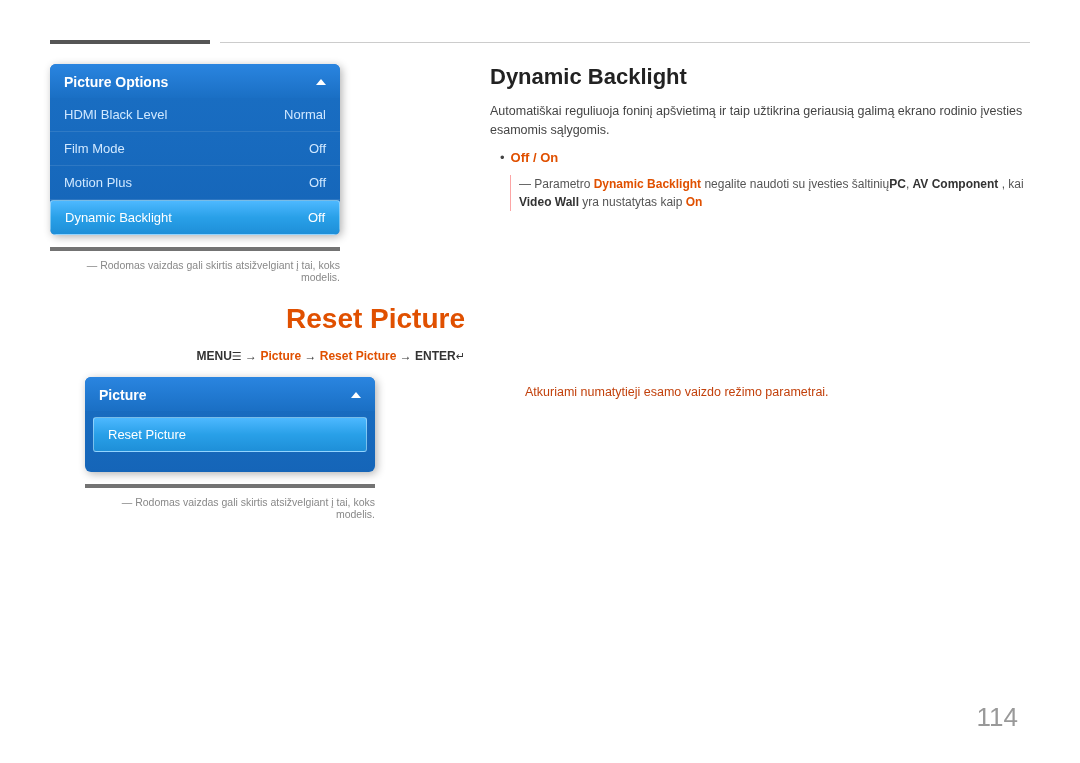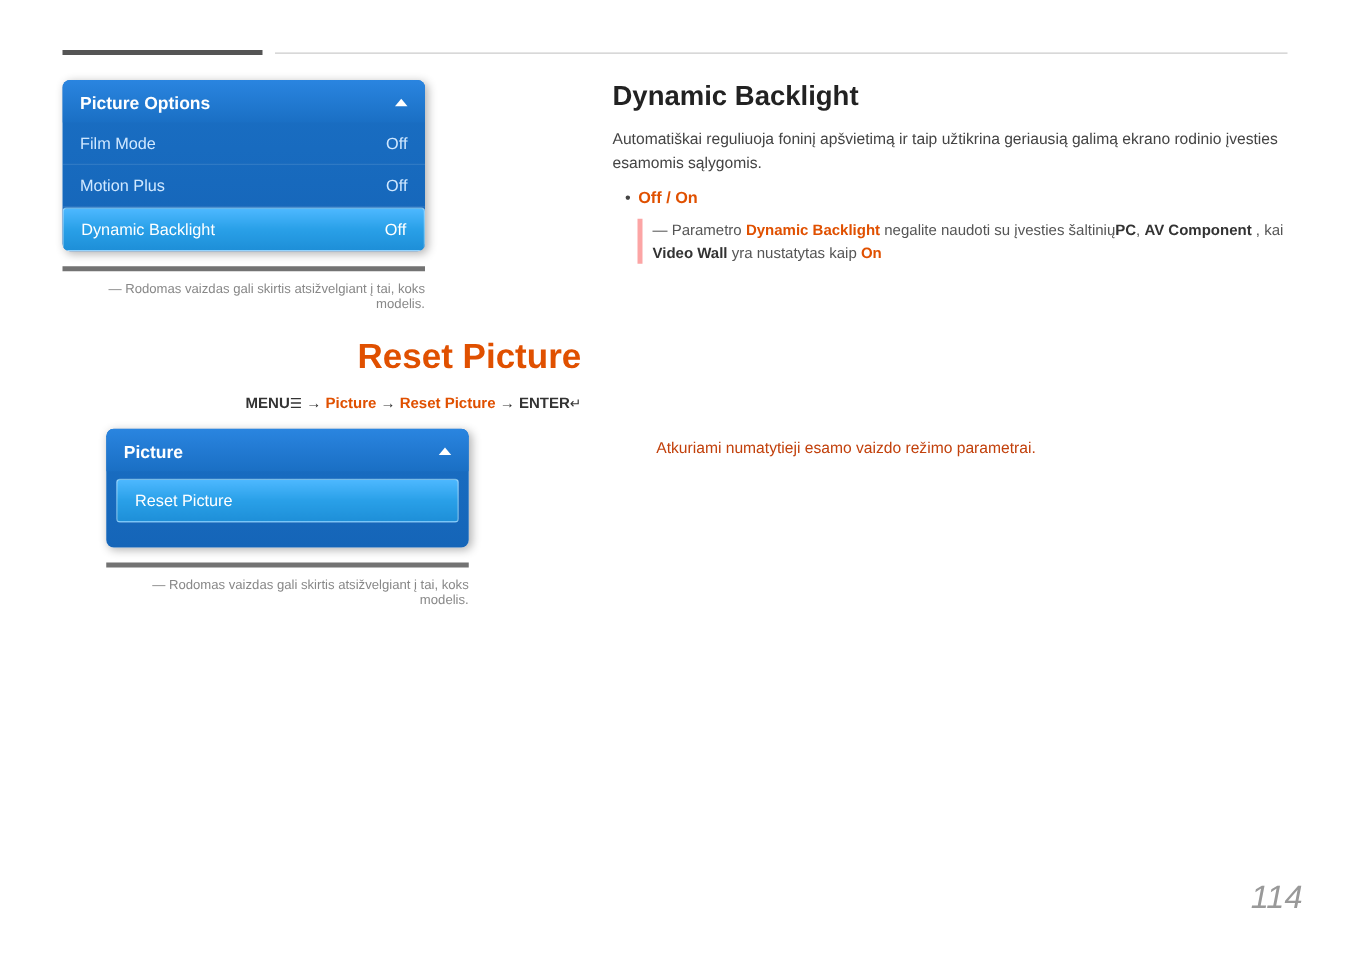--- a/index.html
+++ b/index.html
@@ -169,40 +169,39 @@
       color: #444;
       margin-bottom: 10px;
       line-height: 1.5;
     }
 
     .note-line {
       font-size: 12px;
       color: #555;
       margin-left: 20px;
       line-height: 1.5;
-      border-left: 4px solid #fca5a5;
+      border-left: 1px solid #fca5a5;
       padding-left: 8px;
     }
 
     
     .reset-desc {
       font-size: 12.5px;
       color: #c2410c;
       margin-top: 80px;
       line-height: 1.5;
     }
 
     
     .page-number {
       position: absolute;
       bottom: 30px;
-      right: 38px;
+      right: 62px;
       font-size: 26px;
       color: #999;
-      font-style: italic;
     }
 
     .top-section {
       display: flex;
       margin-bottom: 20px;
     }
 
     .bottom-section {
       display: flex;
       margin-top: 0;
@@ -219,20 +218,24 @@
     <div class="top-rule-thin"></div>
   </div>
 
   <div class="top-section">
 
     <div class="left-column">
       <div class="menu-panel">
         <div class="menu-panel-header">
           <span class="menu-panel-title">Picture Options</span>
           <span class="arrow-up"></span>
+        </div>
+        <div class="menu-item">
+          <span class="menu-item-label">HDMI Black Level</span>
+          <span class="menu-item-value">Normal</span>
         </div>
         <div class="menu-item">
           <span class="menu-item-label">Film Mode</span>
           <span class="menu-item-value">Off</span>
         </div>
         <div class="menu-item">
           <span class="menu-item-label">Motion Plus</span>
           <span class="menu-item-value">Off</span>
         </div>
         <div class="menu-item selected">

